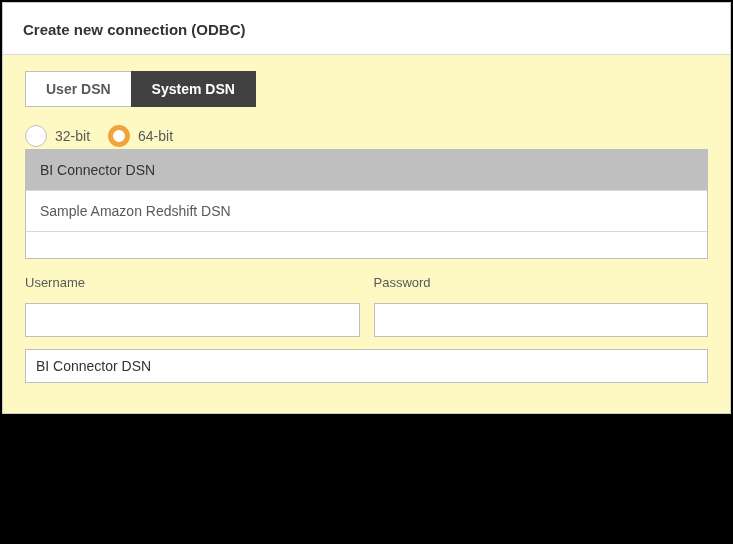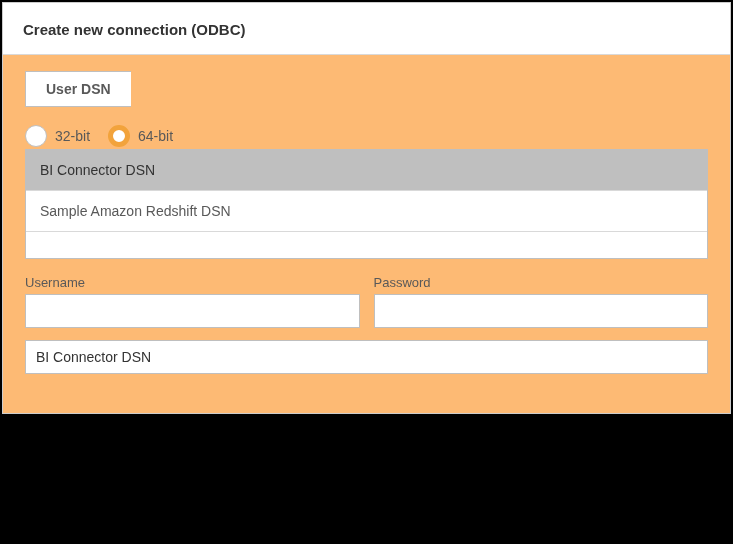--- a/index.html
+++ b/index.html
@@ -23,21 +23,21 @@
       padding: 18px 20px 16px 20px;
       border-bottom: 1px solid #d9d9d9;
     }
     .dialog-title {
       font-size: 15px;
       font-weight: 700;
       color: #333;
     }
     .dialog-body {
       flex: 1;
-      background: #fdba74;
+      background: #fef9c3;
       padding: 16px 22px 20px 22px;
       overflow: auto;
     }
     .tab-row {
       display: flex;
       margin-bottom: 18px;
     }
     .tab {
       padding: 9px 20px;
       font-size: 14px;
@@ -105,21 +105,21 @@
     }
     .field-row {
       display: flex;
       gap: 14px;
       margin-bottom: 12px;
     }
     .field {
       flex: 1;
       display: flex;
       flex-direction: column;
-      gap: 4px;
+      gap: 13px;
     }
     .field-label {
       font-size: 13px;
       color: #595959;
     }
     .field-input {
       height: 34px;
       border: 1px solid #bfbfbf;
       background: #fff;
       padding: 0 10px;
@@ -150,20 +150,21 @@
 
 <div class="dialog">
   <div class="dialog-header">
     <div class="dialog-title">Create new connection (ODBC)</div>
   </div>
 
   <div class="dialog-body">
 
     <div class="tab-row">
       <div class="tab">User DSN</div>
+      <div class="tab active">System DSN</div>
     </div>
 
     <div class="radio-row">
       <div class="radio-option">
         <div class="radio-circle"></div>
         <span class="radio-label">32-bit</span>
       </div>
       <div class="radio-option">
         <div class="radio-circle selected"></div>
         <span class="radio-label">64-bit</span>

